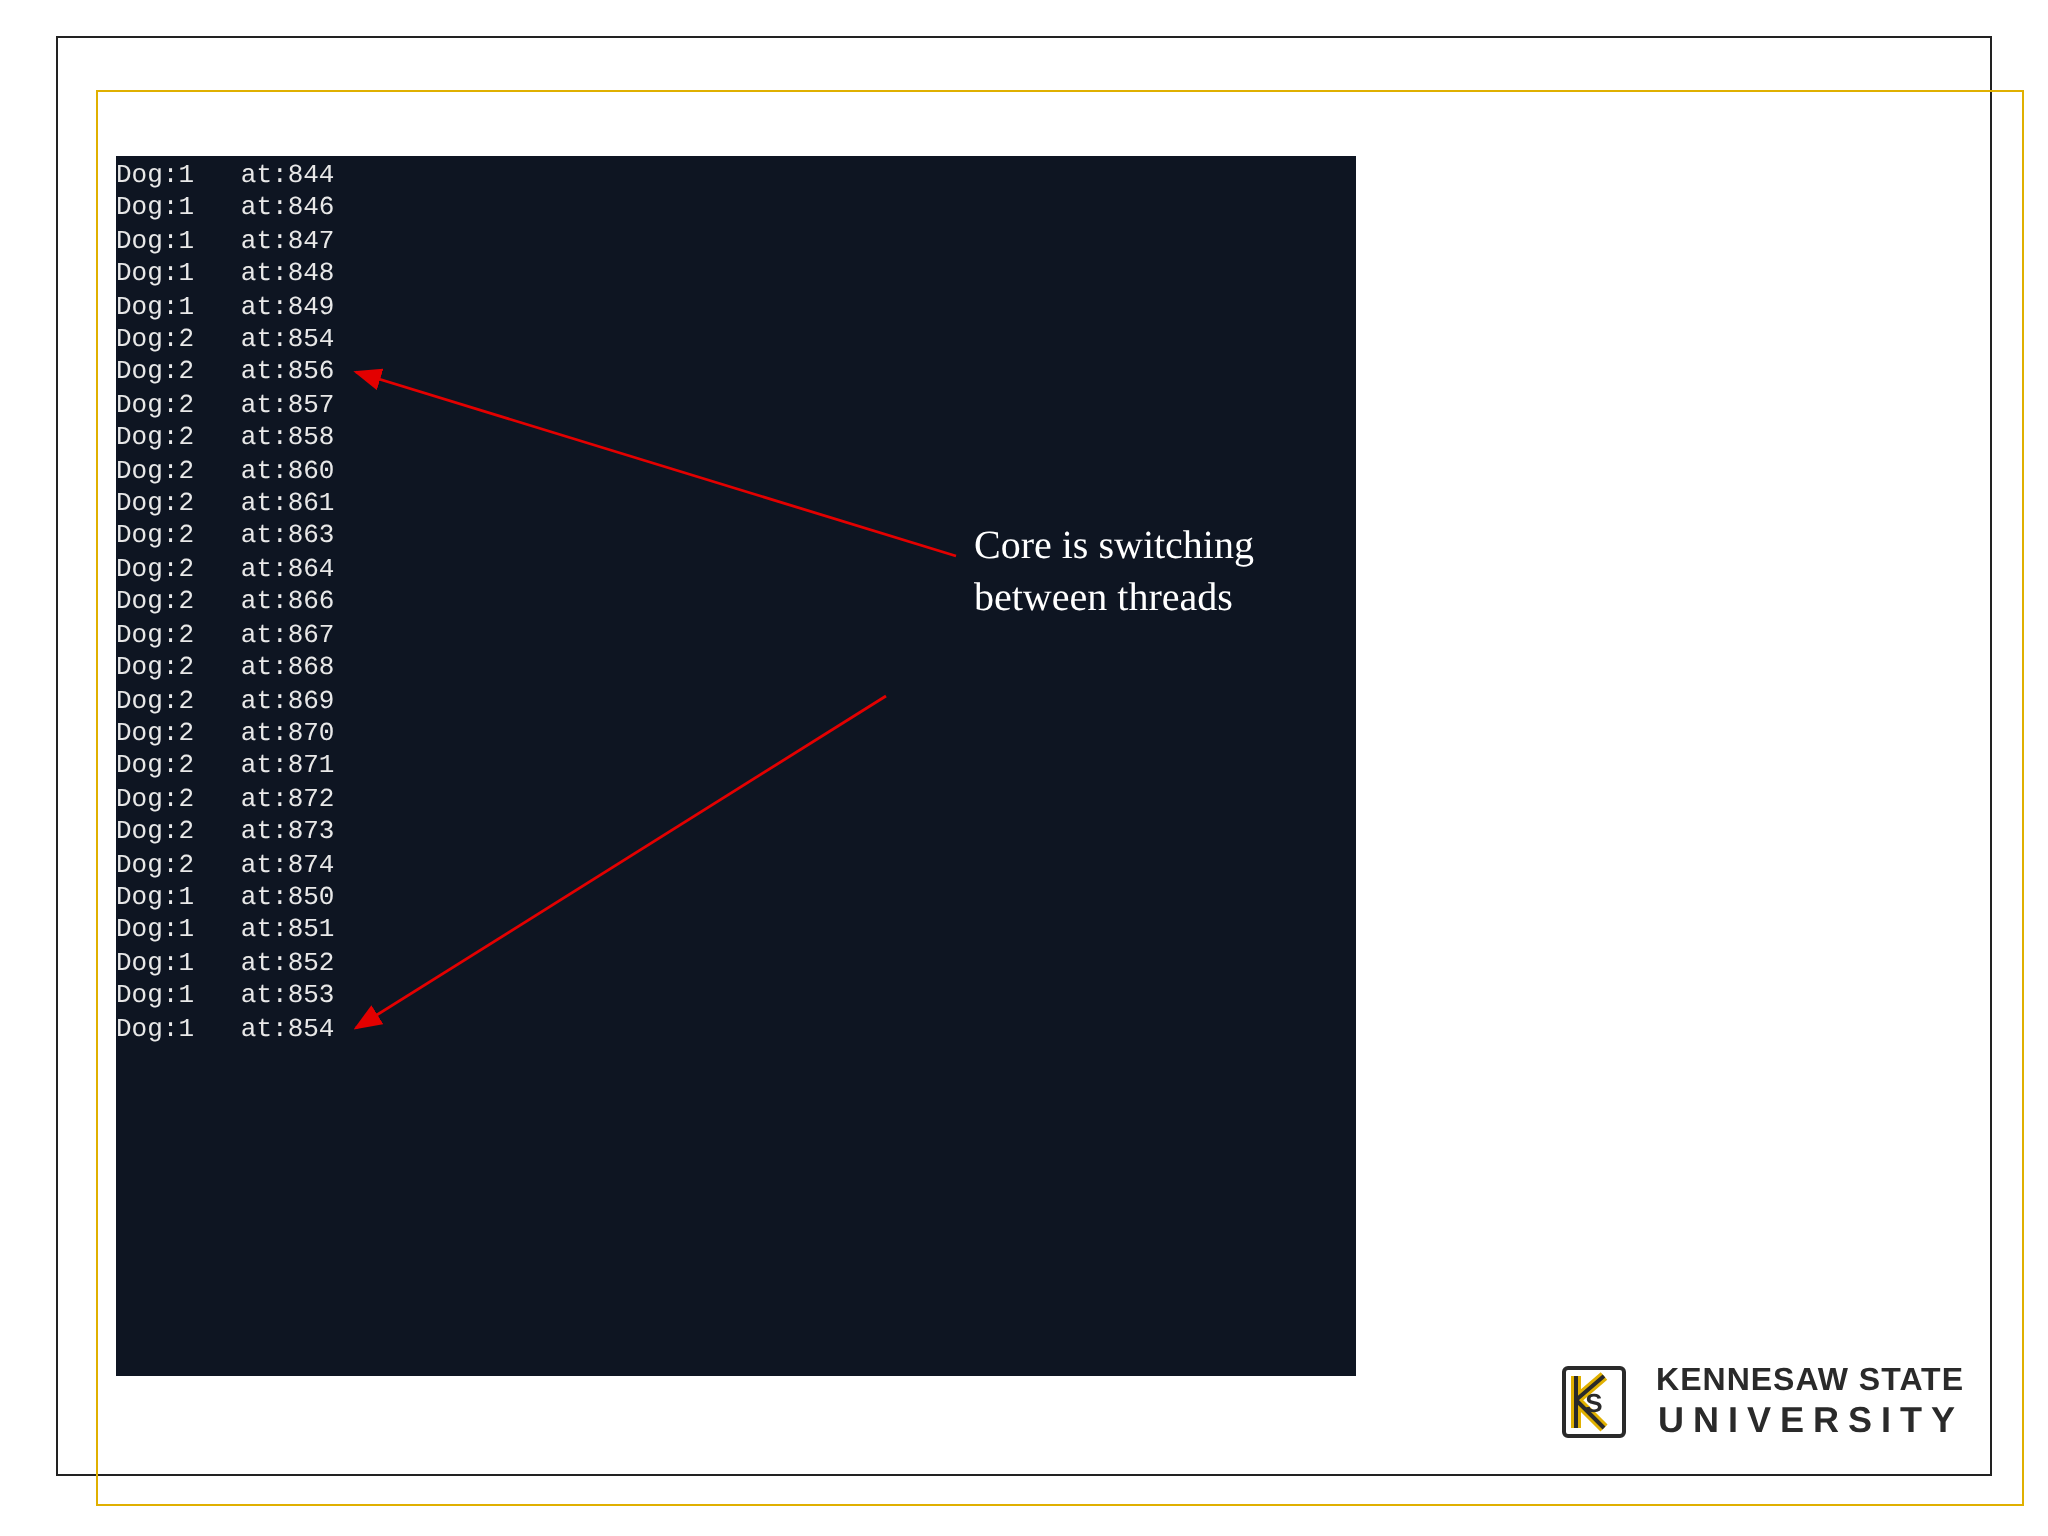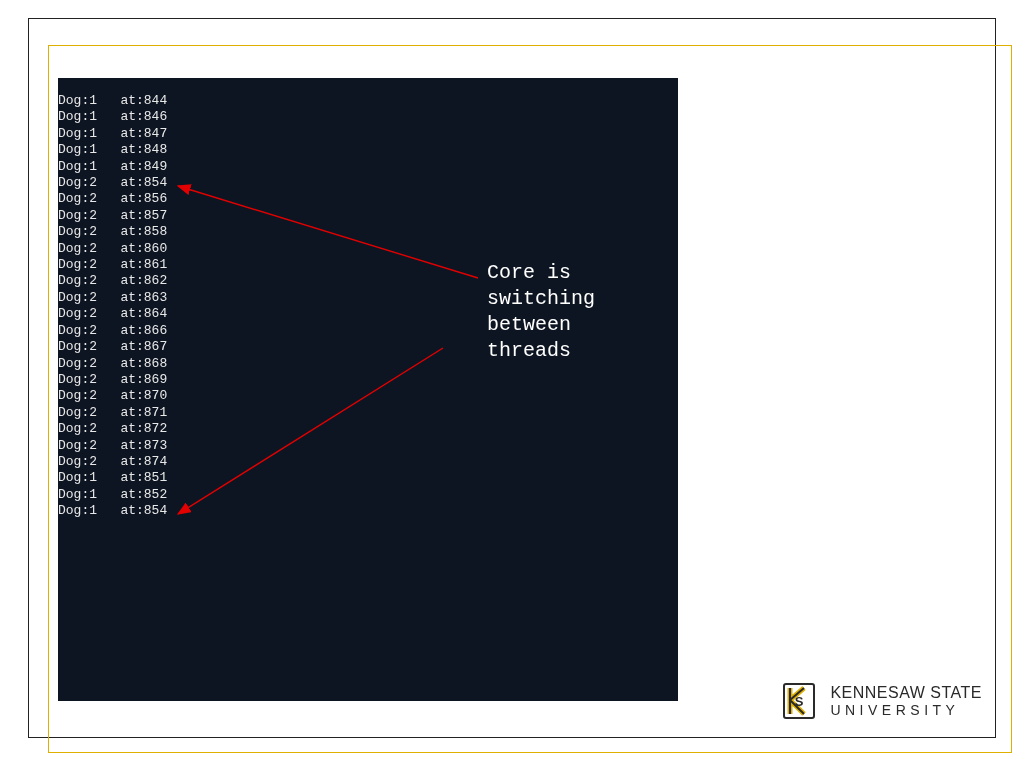--- a/index.html
+++ b/index.html
@@ -33,31 +33,31 @@
     position: absolute;
     top: 78px;
     left: 58px;
     width: 620px;
     height: 608px;
     background: #0e1522;
     color: #e8e8e8;
     font-size: 13px;
     line-height: 16.4px;
     overflow: hidden;
-    padding-top: 15px;
+    padding-top: 2px;
   }
   .console .row {
     white-space: pre;
     font-family: Consolas, "Courier New", monospace;
   }
   .annotation {
     position: absolute;
     color: #ffffff;
     background: transparent;
-    font-family: Liberation Mono, monospace;
+    font-family: Liberation Serif, serif;
     font-size: 20px;
     line-height: 26px;
     top: 260px;
     left: 487px;
     width: 180px;
   }
   svg.arrows {
     position: absolute;
     top: 78px;
     left: 58px;
@@ -75,62 +75,64 @@
   }
   .logo-text {
     display: flex;
     flex-direction: column;
     font-family: Arial, sans-serif;
     color: #2a2a2a;
     line-height: 1;
   }
   .logo-top {
     font-size: 16px;
-    font-weight: 400;
+    font-weight: 700;
     letter-spacing: 0.5px;
   }
   .logo-bottom {
-    font-size: 14px;
-    font-weight: 400;
+    font-size: 18px;
+    font-weight: 700;
     letter-spacing: 4.5px;
     margin-top: 2px;
+    text-align: right;
   }
 </style>
 </head>
 <body>
 
 <div class="outer-border"></div>
 <div class="inner-border"></div>
 
 <div class="console" id="console">
     <div class="row">Dog:1   at:844</div>
     <div class="row">Dog:1   at:846</div>
     <div class="row">Dog:1   at:847</div>
     <div class="row">Dog:1   at:848</div>
     <div class="row">Dog:1   at:849</div>
     <div class="row">Dog:2   at:854</div>
     <div class="row">Dog:2   at:856</div>
     <div class="row">Dog:2   at:857</div>
     <div class="row">Dog:2   at:858</div>
     <div class="row">Dog:2   at:860</div>
     <div class="row">Dog:2   at:861</div>
-    <div class="row">Dog:2   at:862</div>
     <div class="row">Dog:2   at:863</div>
     <div class="row">Dog:2   at:864</div>
     <div class="row">Dog:2   at:866</div>
     <div class="row">Dog:2   at:867</div>
     <div class="row">Dog:2   at:868</div>
     <div class="row">Dog:2   at:869</div>
     <div class="row">Dog:2   at:870</div>
     <div class="row">Dog:2   at:871</div>
     <div class="row">Dog:2   at:872</div>
     <div class="row">Dog:2   at:873</div>
     <div class="row">Dog:2   at:874</div>
+    <div class="row">Dog:1   at:850</div>
     <div class="row">Dog:1   at:851</div>
     <div class="row">Dog:1   at:852</div>
+    <div class="row">Dog:1   at:853</div>
     <div class="row">Dog:1   at:854</div>
   </div>
 
 <svg class="arrows">
   <defs>
     <marker id="ah" markerWidth="10" markerHeight="8" refX="9" refY="4" orient="auto">
       <polygon points="0,0 10,4 0,8" fill="#e30000"></polygon>
     </marker>
   </defs>
   <g id="arrow-lines" stroke="#e30000" stroke-width="1.4">

